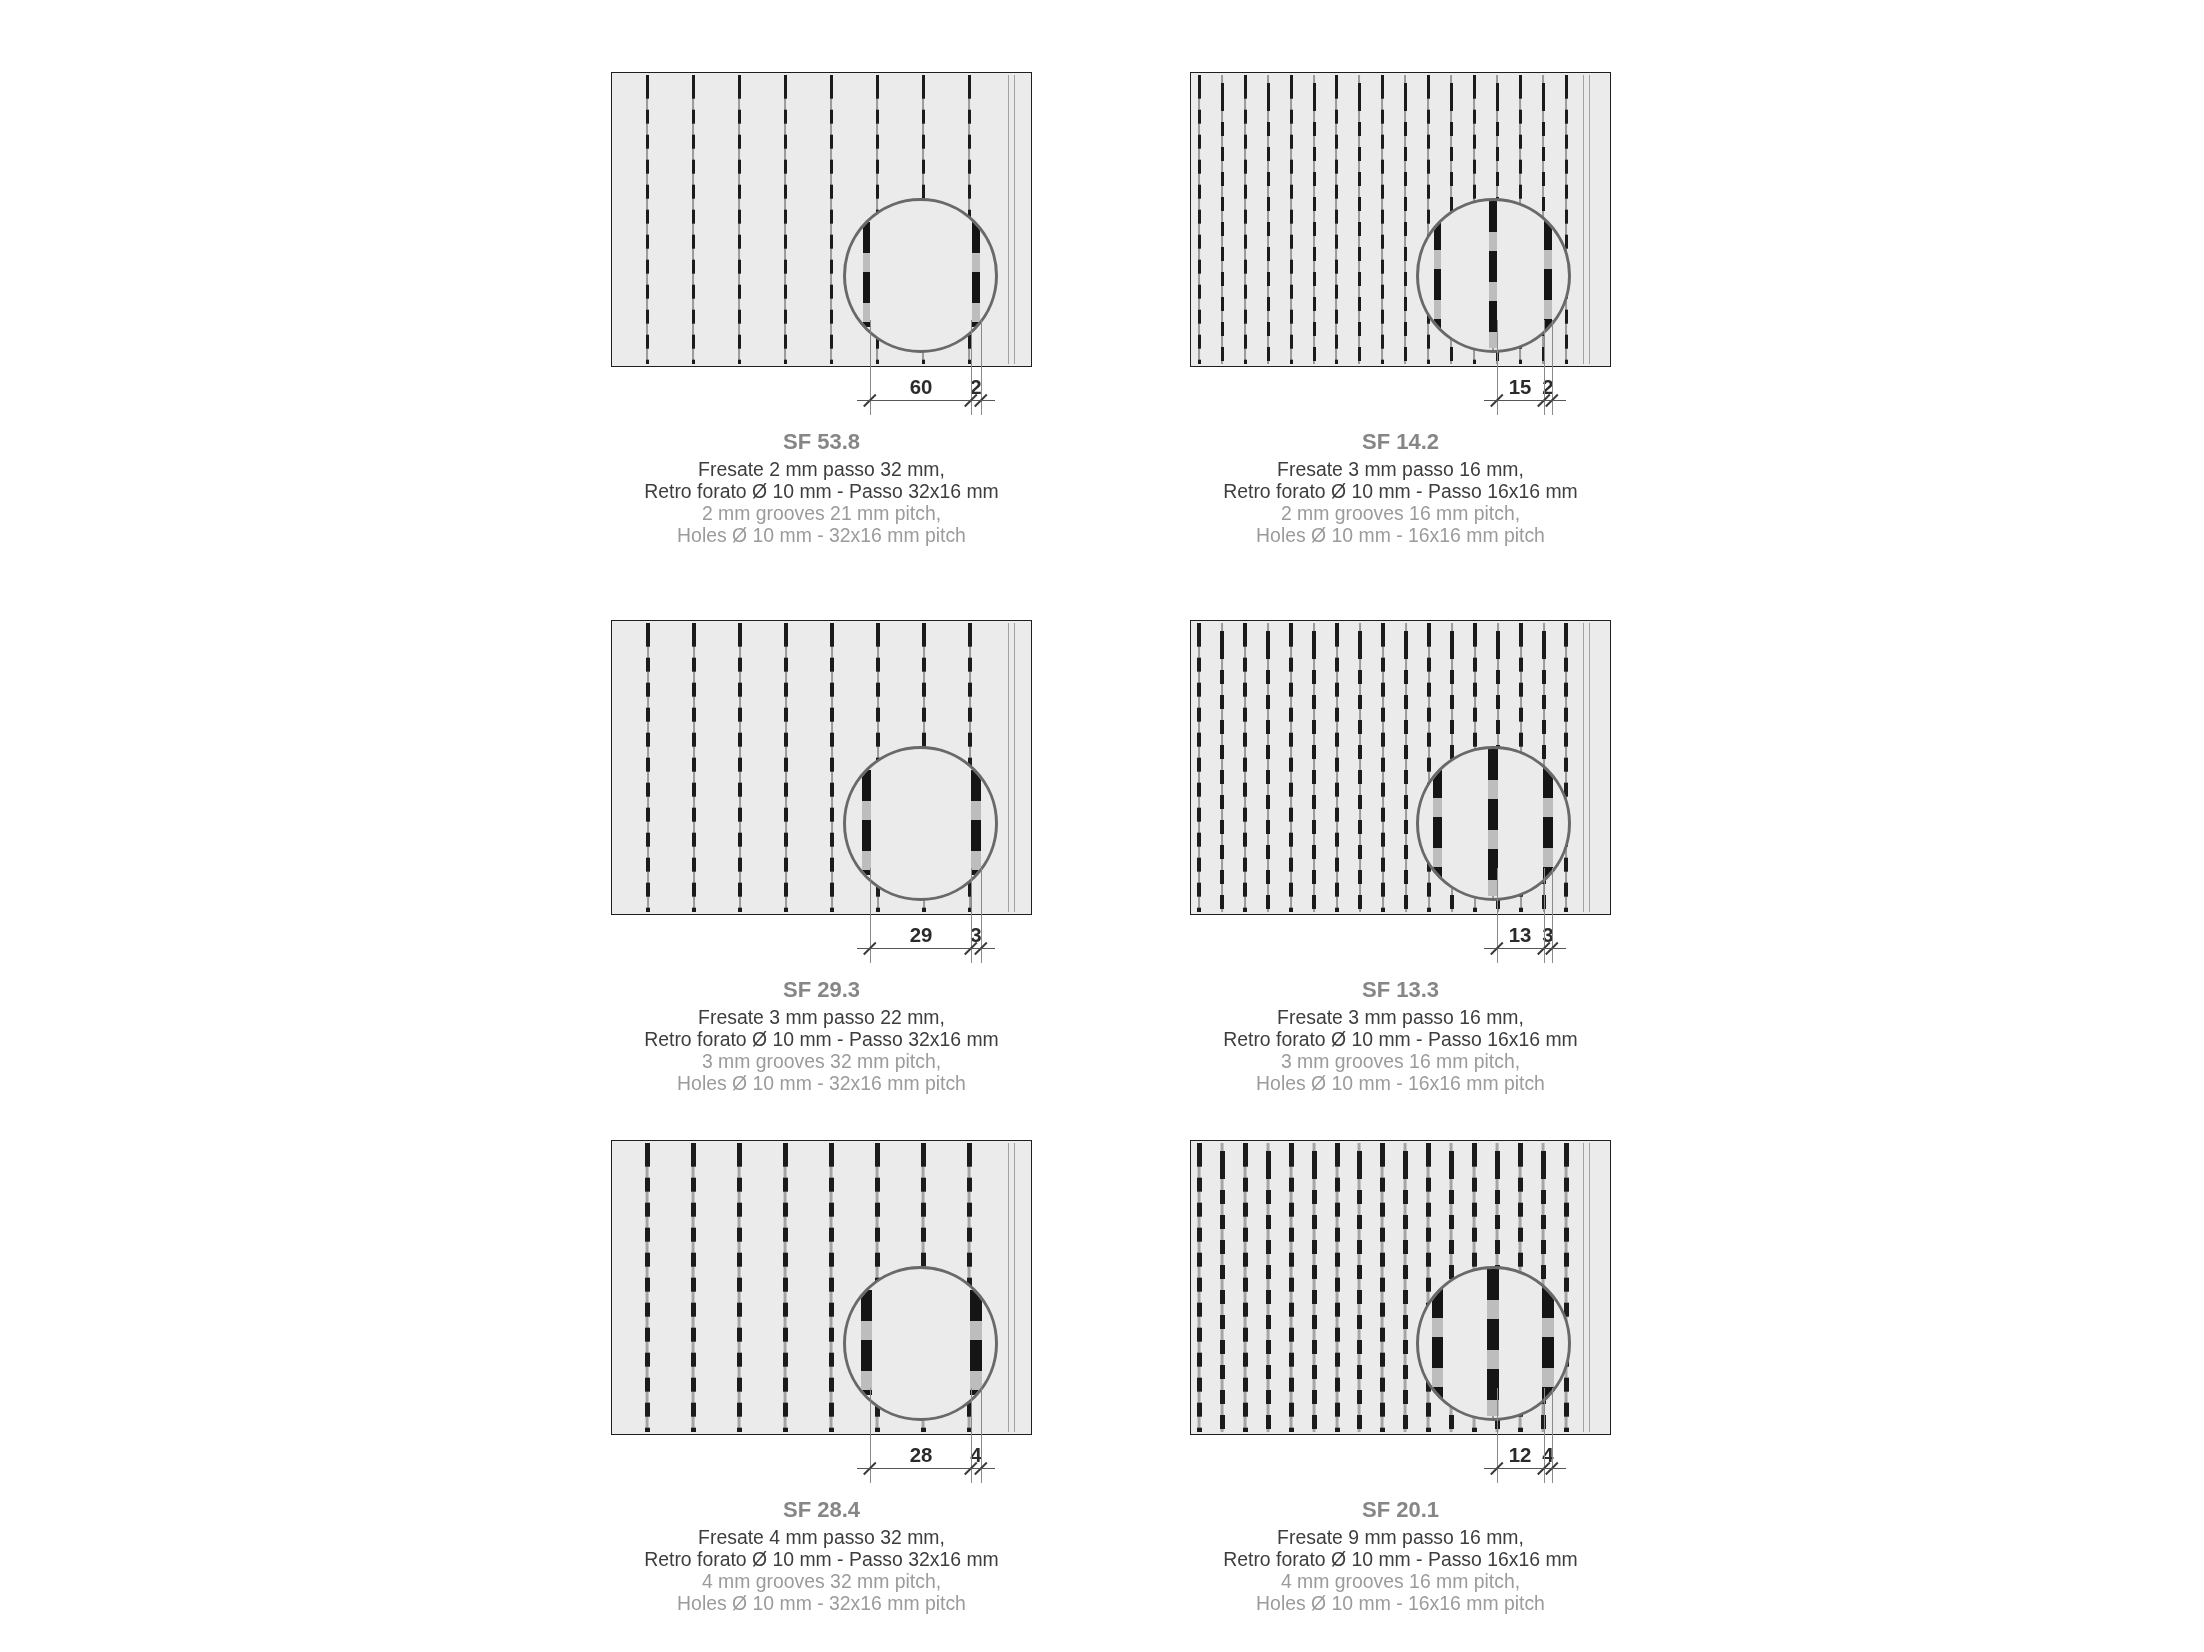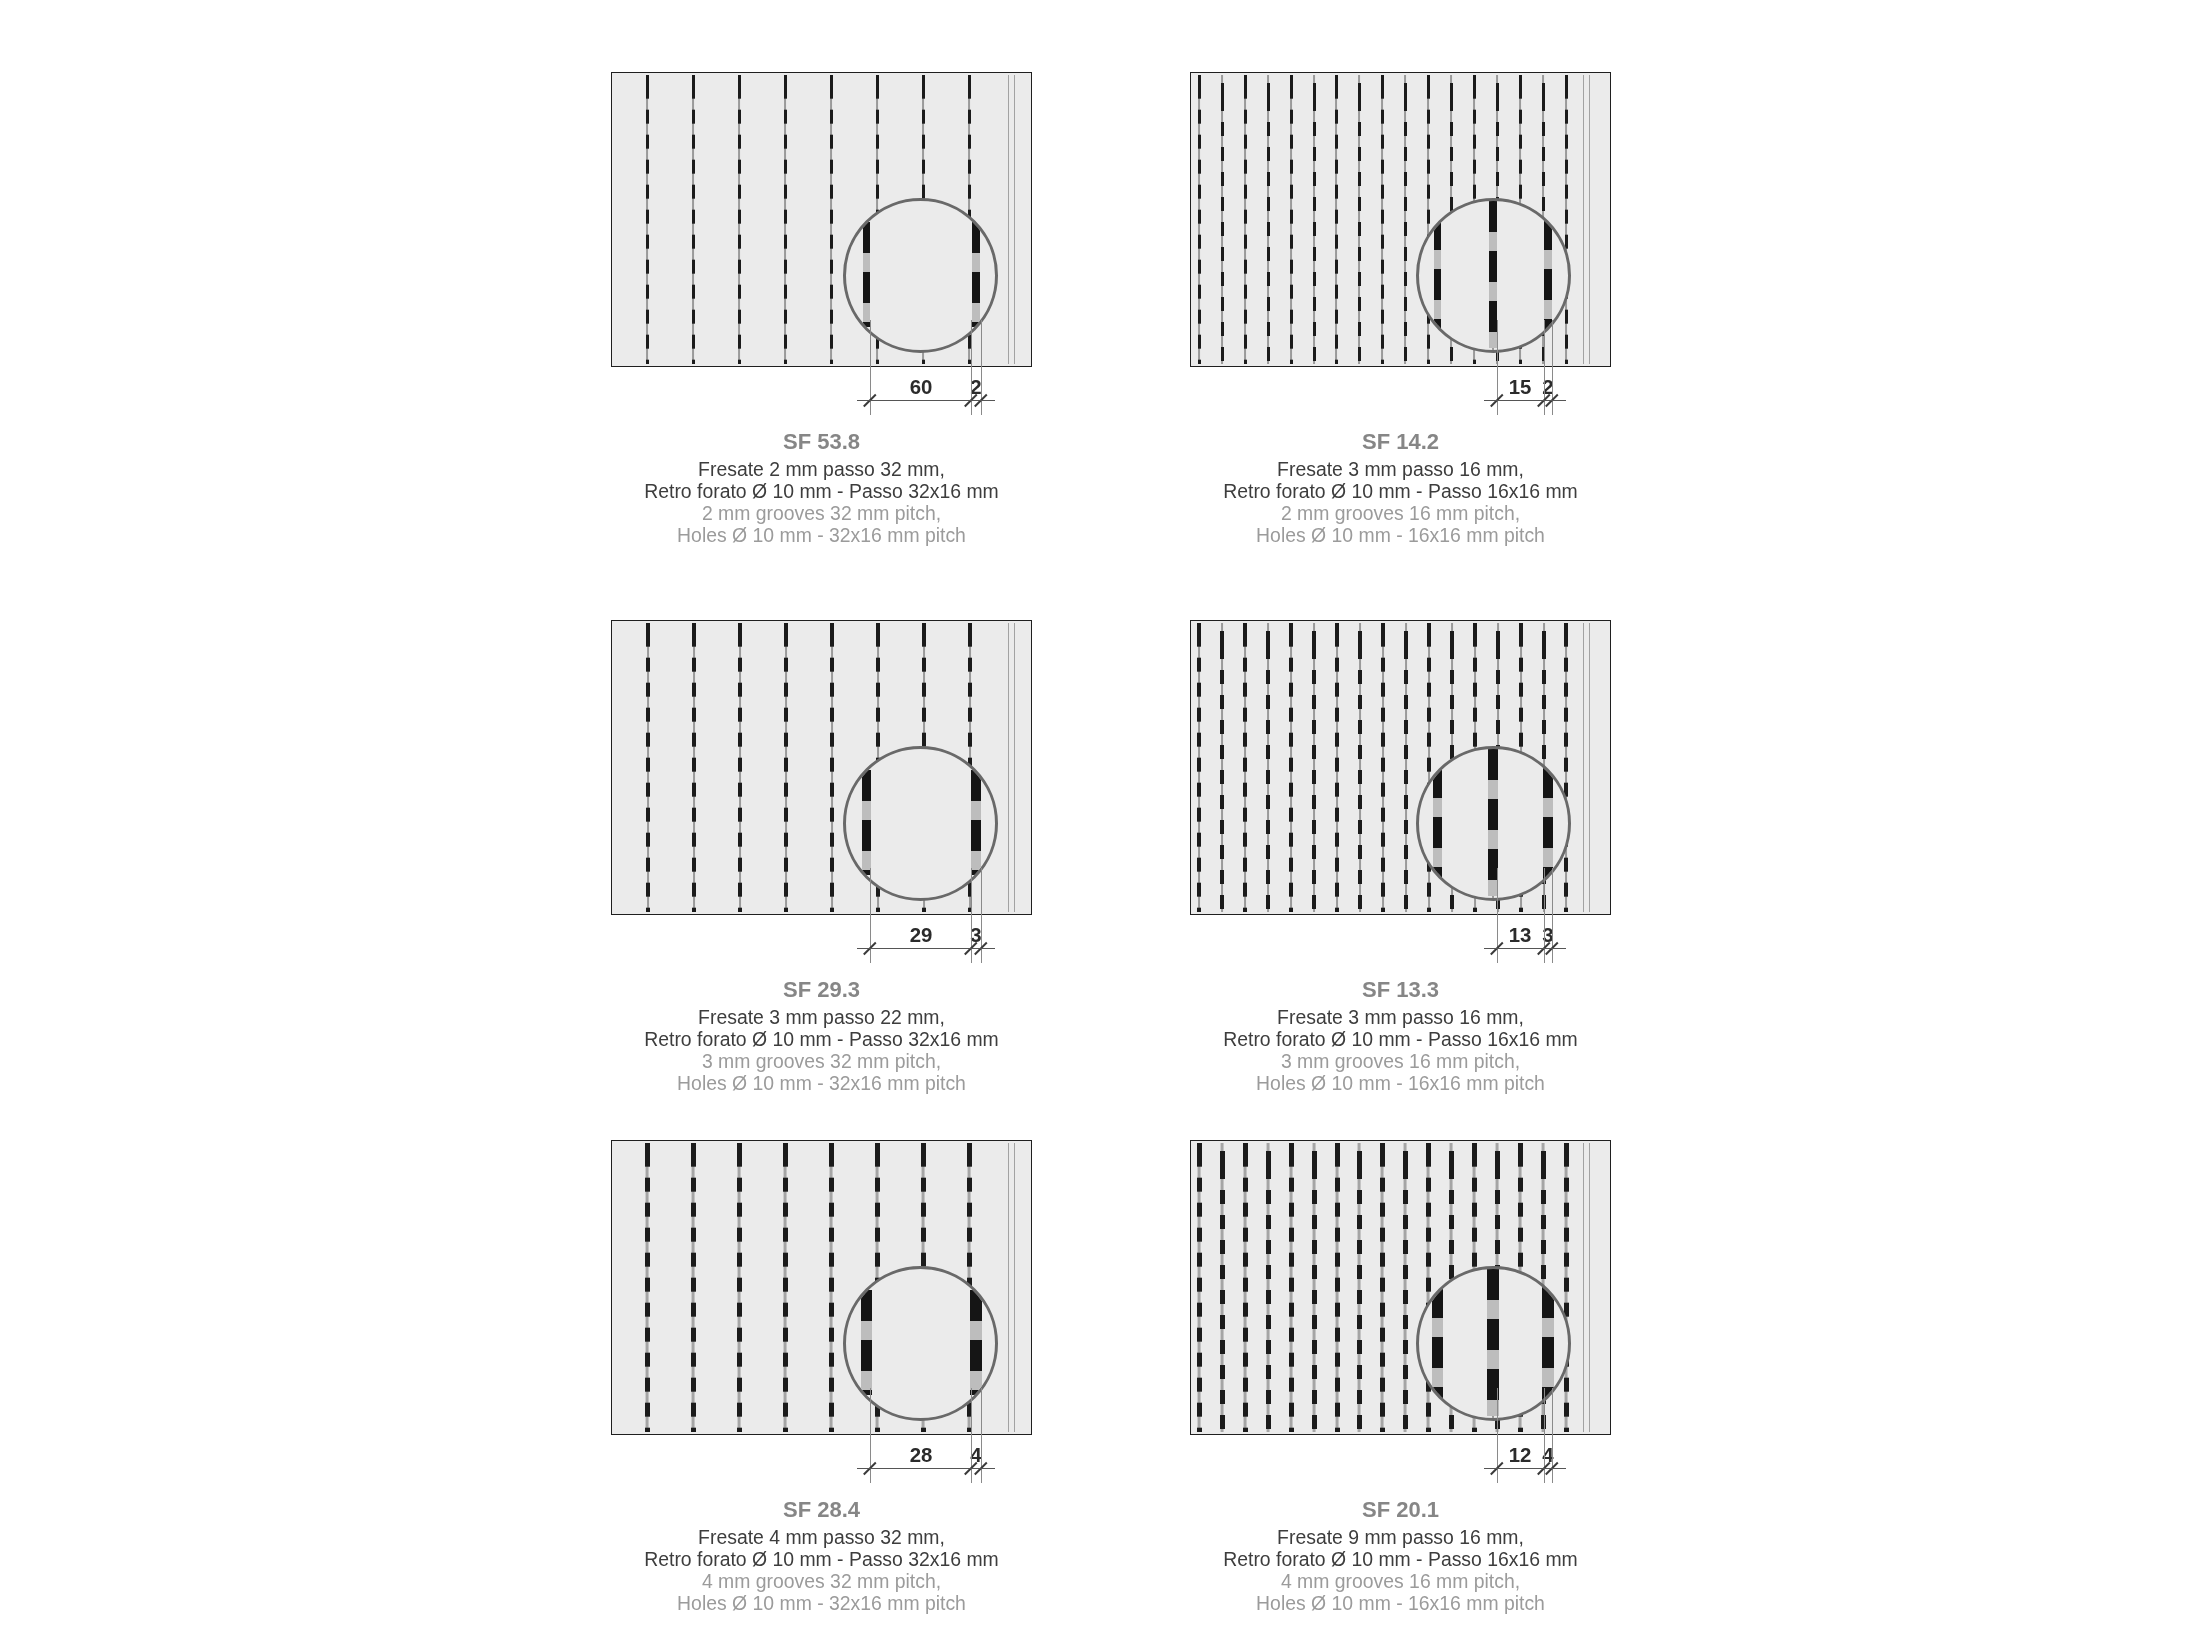--- a/index.html
+++ b/index.html
@@ -95,21 +95,21 @@
       <div class="ext" style="left: 360px;"></div>
       <div class="tick" style="left: 359px;"></div>
       <div class="ext" style="left: 370px;"></div>
       <div class="tick" style="left: 369px;"></div>
       <div class="dimline" style="left: 246px; width: 138px;"></div>
     </div>
   <div class="caption">
     <div class="cap-title">SF 53.8</div>
     <div class="cap-line it">Fresate 2 mm passo 32 mm,</div>
     <div class="cap-line it">Retro forato Ø 10 mm - Passo 32x16 mm</div>
-    <div class="cap-line en">2 mm grooves 32 mm pitch,</div>
+    <div class="cap-line en">2 mm grooves 21 mm pitch,</div>
     <div class="cap-line en">Holes Ø 10 mm - 32x16 mm pitch</div>
   </div>
 </div>
 
 <div class="cell c1 r0 p16 gw3">
   <div class="plank">
     <div class="edge2"></div>
     <div class="groove" style="left: 6.8px; width: 2.9px;"></div>
       <div class="groove st" style="left: 30px; width: 2.9px;"></div>
       <div class="groove" style="left: 53px; width: 2.9px;"></div>

